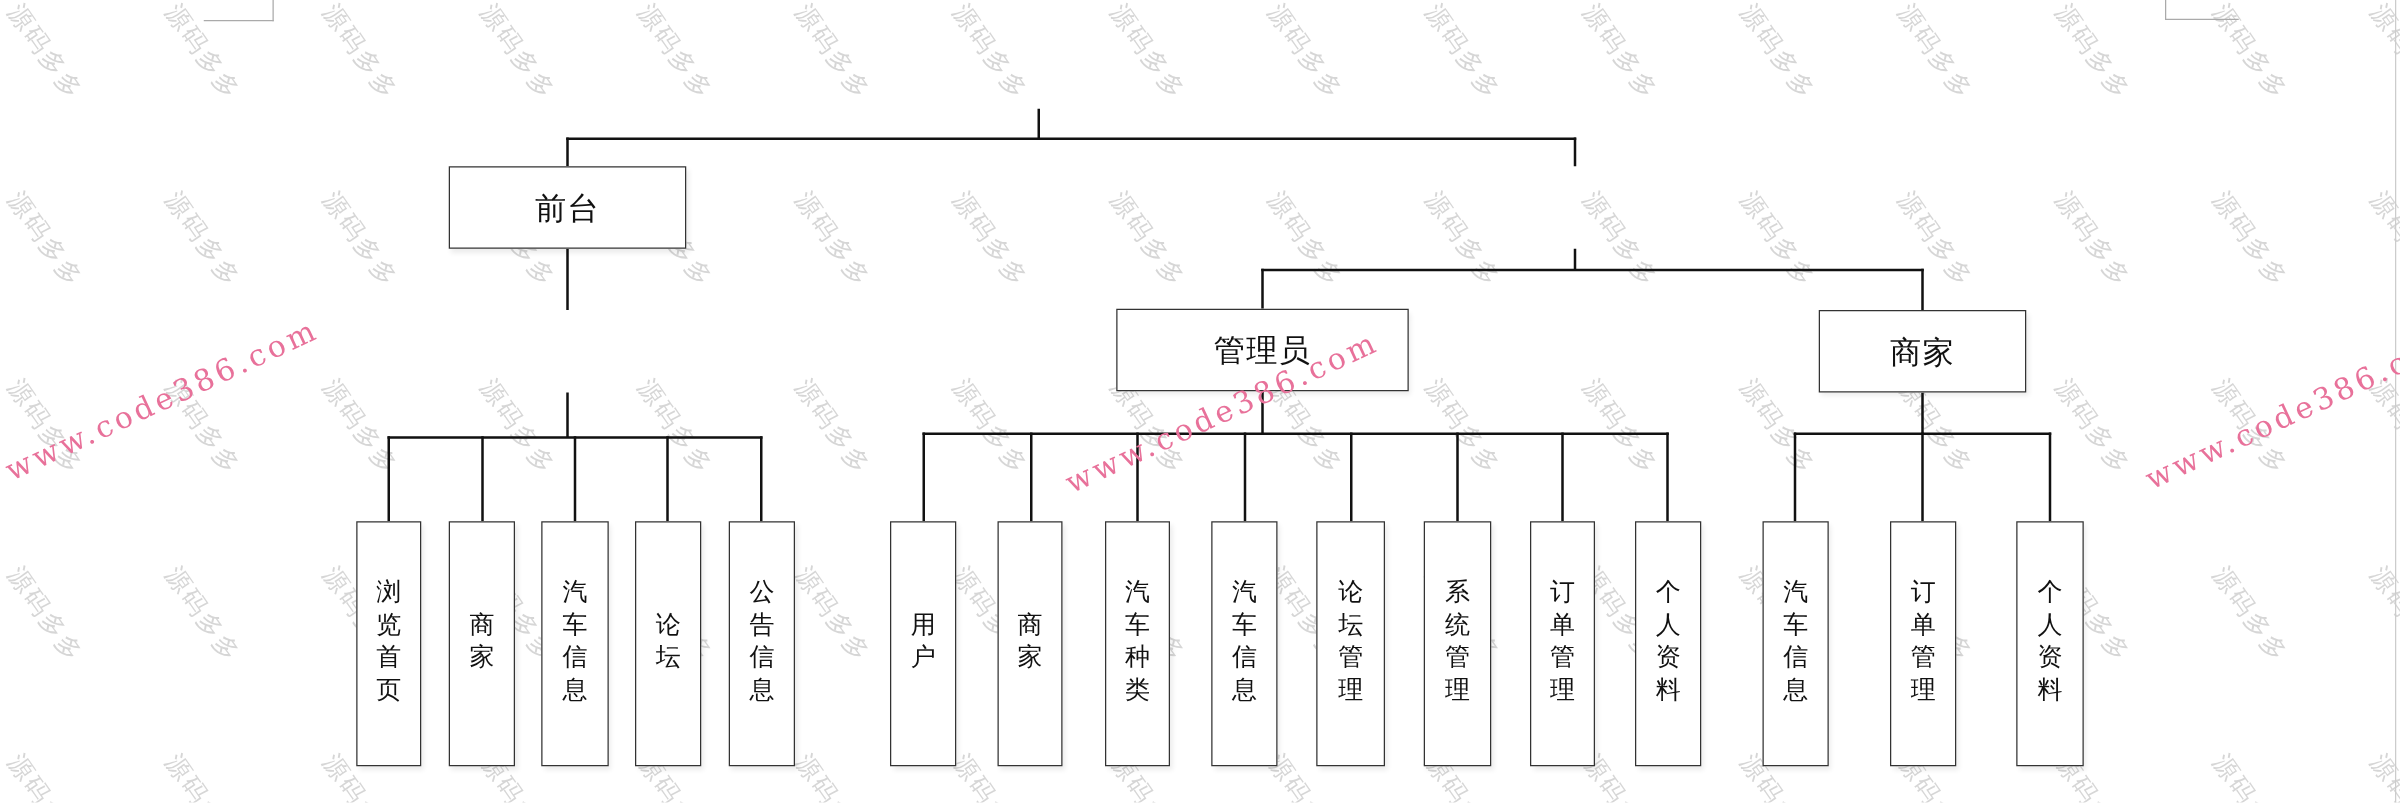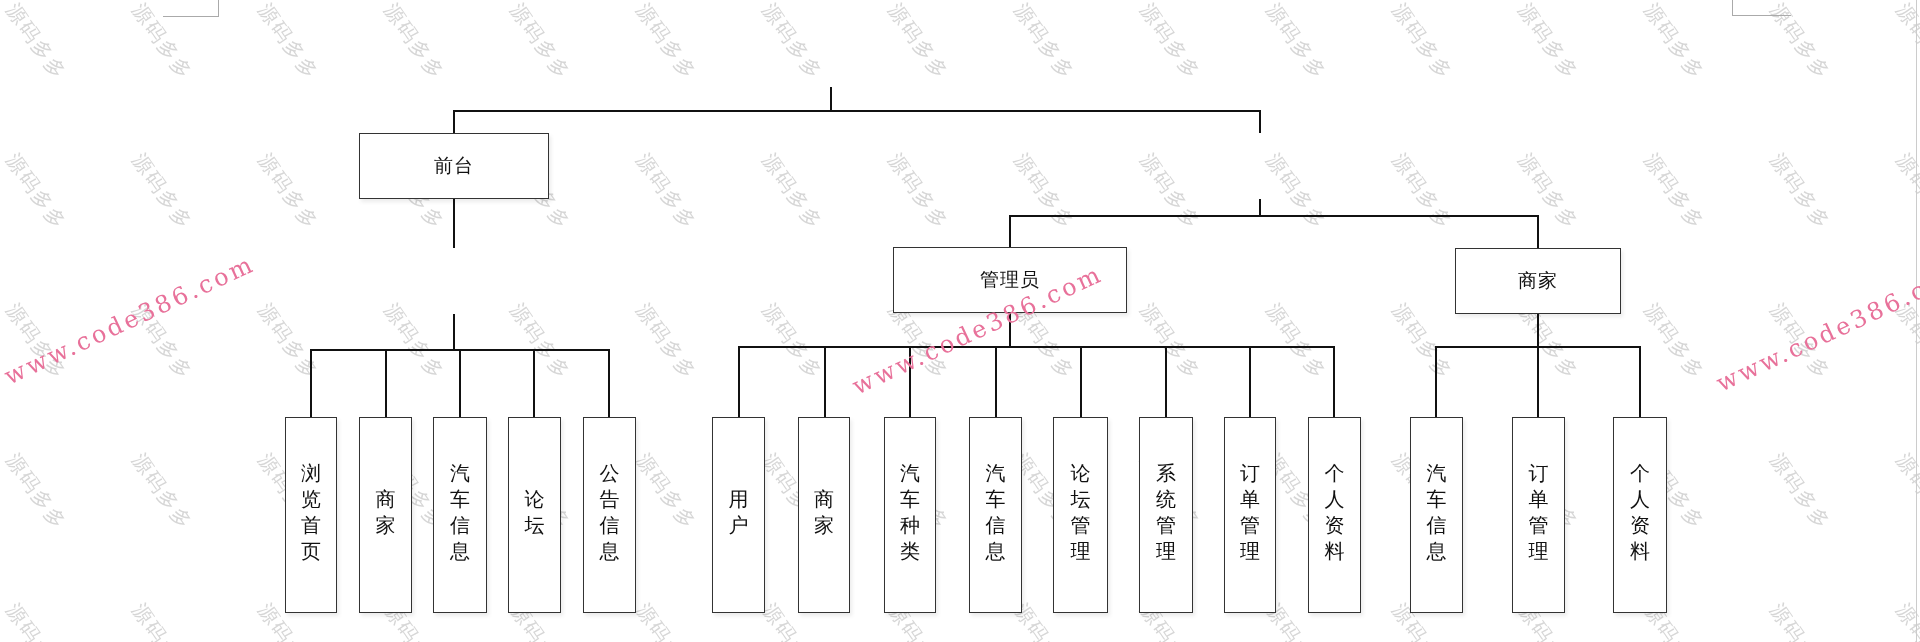--- a/index.html
+++ b/index.html
@@ -11,21 +11,21 @@
              transform:rotate(55deg); transform-origin:left top; white-space:nowrap;
              font-family:"DejaVu Serif","Liberation Serif",serif; opacity:0.75; }
   .wm-pink { position:absolute; color:#e8719a; font-size:24px; letter-spacing:3px;
              transform:rotate(-25deg); transform-origin:left top; white-space:nowrap;
              font-family:"DejaVu Serif","Liberation Serif",serif; }
   .line { position:absolute; background:#111; z-index:2; }
   .hl { height:2px; }
   .vl { width:2px; }
   .box { position:absolute; background:#fff; border:1.5px solid #333; box-sizing:border-box;
          box-shadow:2px 3px 4px rgba(0,0,0,0.08); z-index:2; display:flex; align-items:center; justify-content:center; }
-  .box .lbl { font-size:19px; color:#111; font-family:"DejaVu Sans","Liberation Sans",sans-serif; letter-spacing:1px; }
+  .box .lbl { font-size:25px; color:#111; font-family:"DejaVu Sans","Liberation Sans",sans-serif; letter-spacing:1px; }
   .box.title .lbl { font-size:20px; }
   .vbox { position:absolute; background:#fff; border:1.5px solid #333; box-sizing:border-box;
           box-shadow:2px 3px 4px rgba(0,0,0,0.08); z-index:2; }
   .vbox .vlbl { position:absolute; left:0; right:0; top:45px; text-align:center;
                 font-family:"DejaVu Serif","Liberation Serif",serif; font-size:20px; line-height:26px; color:#111; }
   .vbox .vlbl span { display:block; }
   .crop { position:absolute; border-color:#aaa; border-style:solid; border-width:0; z-index:2; }
   .page-edge { position:absolute; top:0; width:1px; height:642px; background:#ccc; z-index:2; }
 </style>
 </head>

